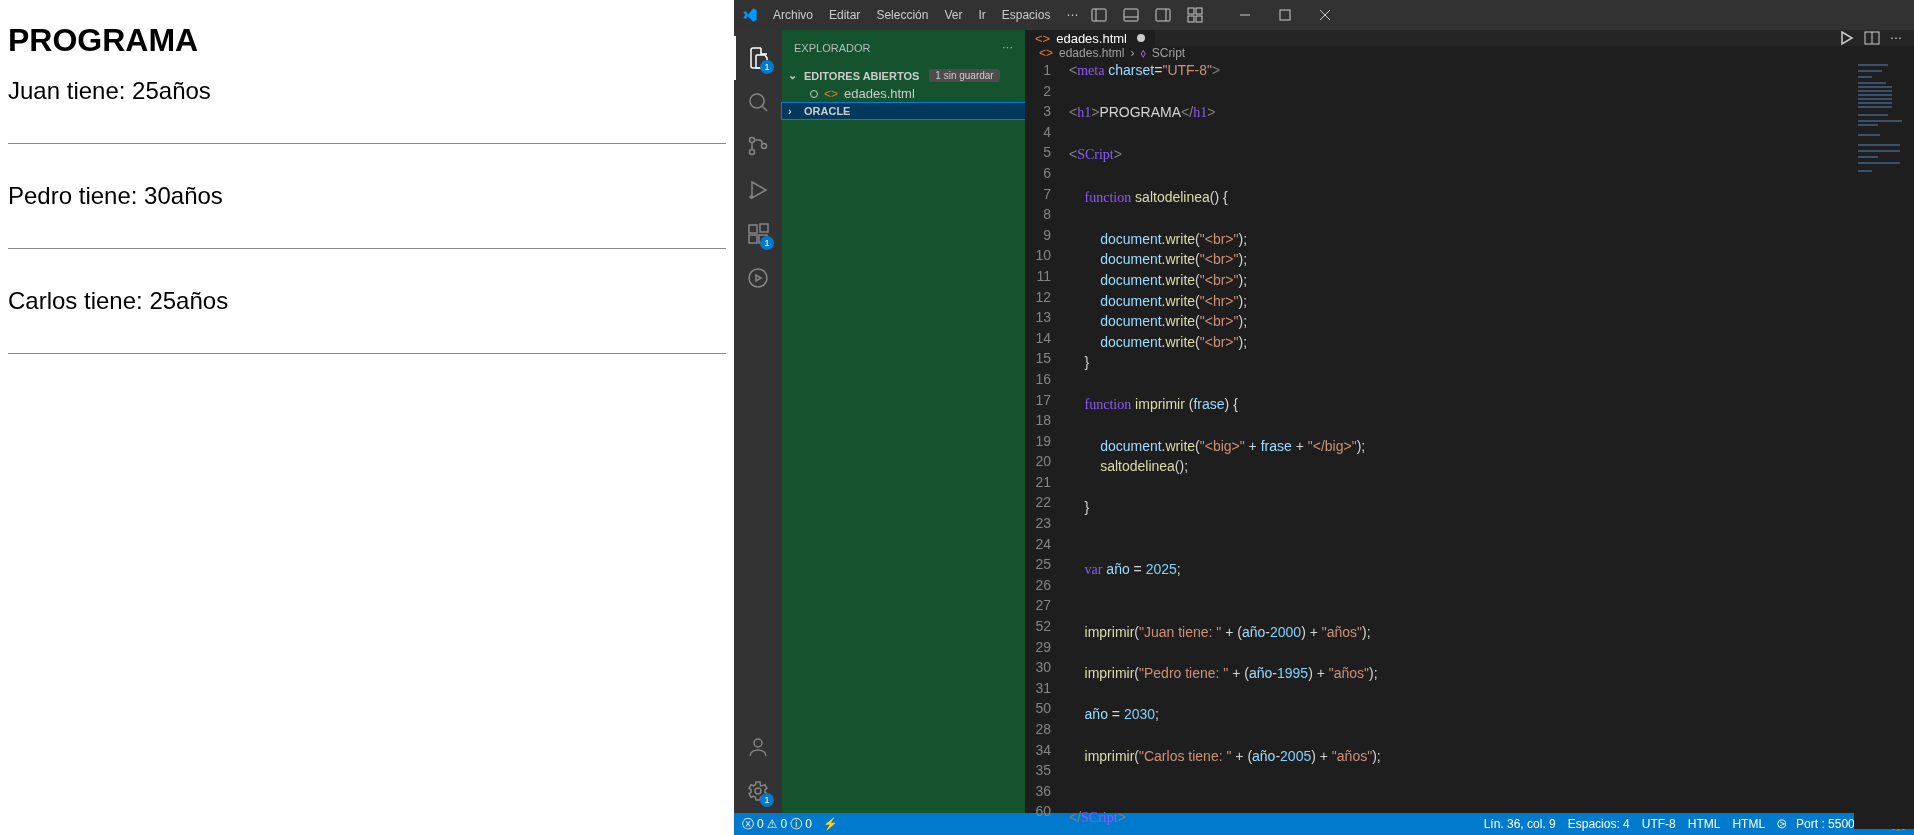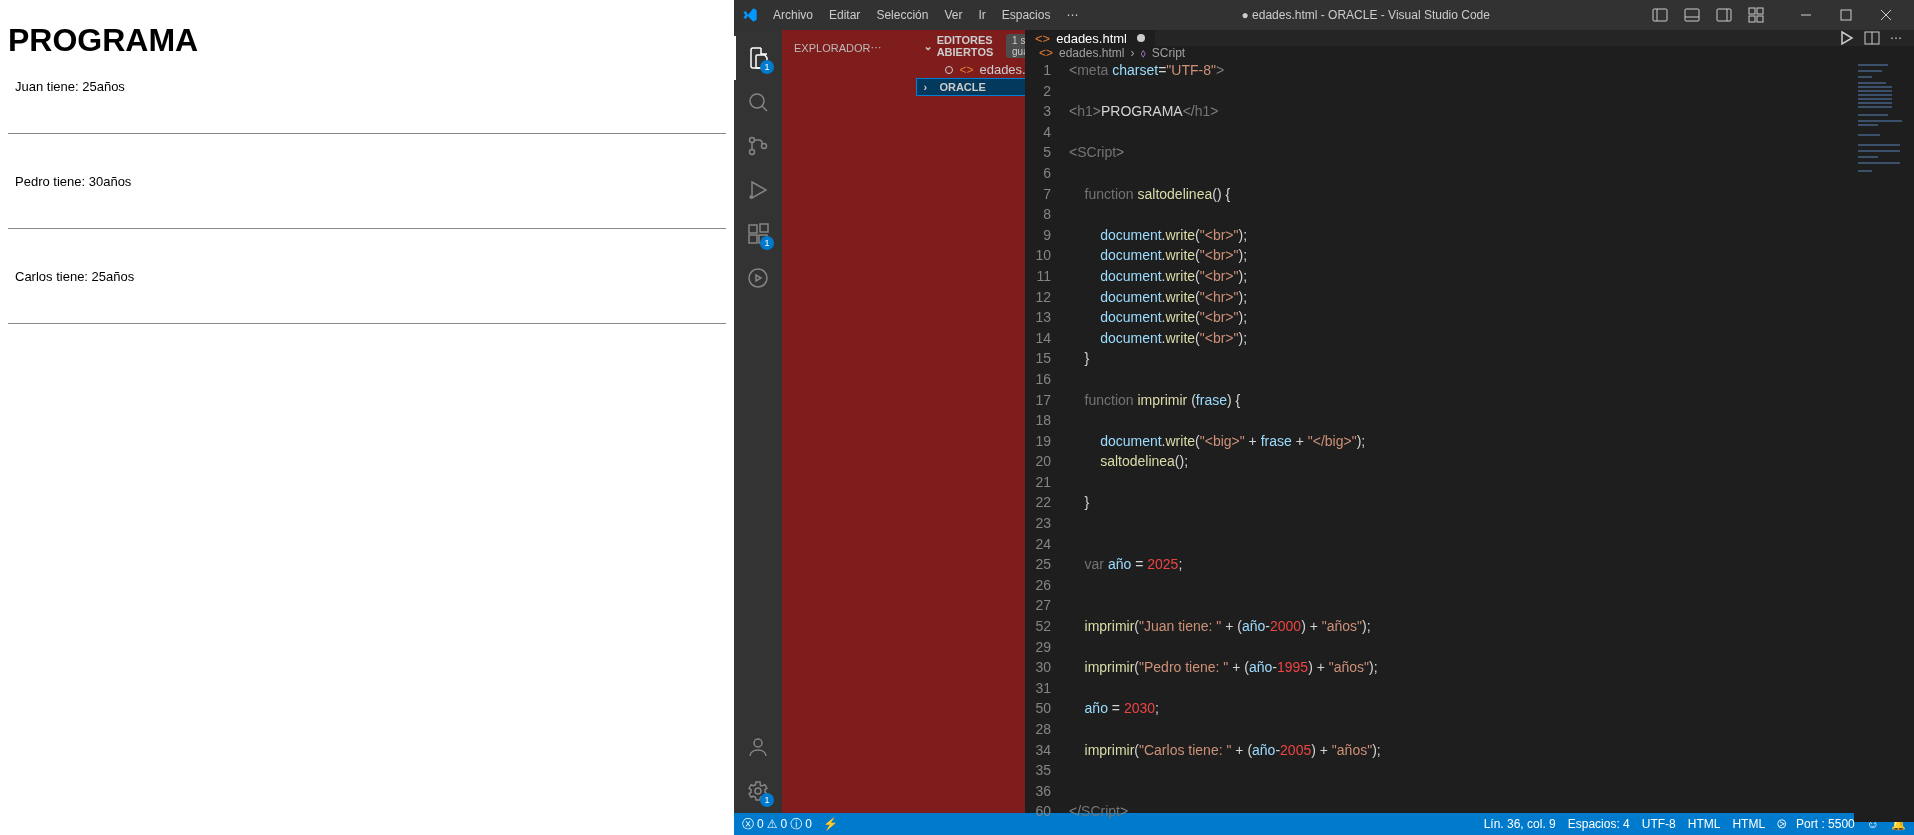--- a/index.html
+++ b/index.html
@@ -1,38 +1,38 @@
 <!DOCTYPE html>
 <html><head>
 <meta charset="utf-8">
 <style>
 * { margin:0; padding:0; box-sizing:border-box; font-family:"Segoe UI",sans-serif; }
 body { display:flex; width:1914px; height:835px; overflow:hidden; }
 .browser { width:734px; height:100%; background:#fff; padding:8px; font-family:"Times New Roman",serif; color:#000; }
 .browser h1 { font-size:32px; font-weight:bold; margin:14px 0 18px 0; }
-.browser .big { font-size:13px;margin-left:7px; }
+.browser .big { font-size:24px; }
 .browser hr { border:none; border-top:1px solid #888; margin:2px 0; }
 .vscode { flex:1; display:flex; flex-direction:column; background:#1e1e1e; color:#ccc; font-size:12px; }
 .titlebar { height:30px; background:#323233; display:flex; align-items:center; padding:0 8px; color:#ccc; }
 .titlebar .logo { width:16px; height:16px; margin-right:8px; display:flex; align-items:center; justify-content:center; }
 .titlebar .menu { display:flex; gap:2px; }
 .titlebar .menu span { padding:4px 7px; cursor:default; font-size:12px; }
 .titlebar .ellipsis { padding:4px 8px; }
 .titlebar .title { flex:1; text-align:center; font-size:12px; color:#ccc; }
 .titlebar .wincontrols { display:flex; gap:0; align-items:center; }
 .titlebar .layout-icons { display:flex; gap:4px; margin-right:16px; }
 .titlebar .layout-icons span, .titlebar .wincontrols span { width:28px; height:28px; display:flex; align-items:center; justify-content:center; }
 .titlebar .wincontrols span { width:40px; }
 .vsc-body { flex:1; display:flex; min-height:0; }
 .activitybar { width:48px; background:#333333; display:flex; flex-direction:column; align-items:center; padding-top:6px; }
 .activitybar .aicon { width:48px; height:44px; display:flex; align-items:center; justify-content:center; position:relative; color:#858585; }
 .activitybar .aicon.active { color:#fff; border-left:2px solid #fff; }
 .activitybar .aicon .badge { position:absolute; bottom:6px; right:8px; background:#007acc; color:#fff; border-radius:50%; font-size:9px; width:14px; height:14px; display:flex; align-items:center; justify-content:center; }
 .activitybar .spacer { flex:1; }
-.sidebar { width:243px; background:#7f1d1d; display:flex; flex-direction:row;gap:24px; }
+.sidebar { width:243px; background:#14532d; display:flex; flex-direction:column; }
 .sidebar-header { height:35px; display:flex; align-items:center; padding:0 12px; color:#bbb; font-size:11px; justify-content:space-between; }
 .sidebar-section { padding:2px 0; }
 .sec-hdr { display:flex; align-items:center; padding:2px 6px; font-size:11px; font-weight:bold; color:#ccc; cursor:default; gap:4px;}
 .sec-hdr .chev { width:12px; display:inline-block; }
 .sec-hdr .badge-pill { background:#4d4d4d; color:#ccc; font-size:10px; padding:1px 6px; border-radius:3px; margin-left:6px; font-weight:normal; }
 .file-item { display:flex; align-items:center; padding:2px 6px 2px 28px; font-size:13px; color:#ccc; gap:6px; }
 .file-item .dot { width:8px; height:8px; border:1px solid #ccc; border-radius:50%; }
 .file-item .ficon { color:#e37933; font-size:12px; }
 .sec-hdr.selected { background:#04395e; outline:1px solid #007fd4; }
 .editor { flex:1; display:flex; flex-direction:column; background:#1e1e1e; min-width:0; }
@@ -42,21 +42,21 @@
 .tab .dot { width:8px; height:8px; background:#ccc; border-radius:50%; margin-left:4px;}
 .tabs .tabspace { flex:1; }
 .tabs .tabactions { display:flex; align-items:center; gap:10px; padding:0 12px; color:#ccc; }
 .breadcrumb { height:22px; display:flex; align-items:center; padding:0 14px; font-size:12px; color:#a0a0a0; gap:6px; }
 .breadcrumb .ficon { color:#e37933; }
 .code-area { flex:1; display:flex; font-family:Consolas,monospace; font-size:14px; line-height:20.6px; position:relative; }
 .gutter { width:44px; text-align:right; color:#858585; padding-right:18px; user-select:none; }
 .code { flex:1; white-space:pre; color:#d4d4d4; overflow:hidden; }
 .minimap { width:60px; background:#1e1e1e; border-left:0px; position:relative;}
 .minimap .mm { position:absolute; left:4px; height:2px; background:#3a506b; }
-.t-gray{color:#808080;} .t-blue{color:#737373;} .t-lblue{color:#9cdcfe;} .t-yellow{color:#dcdcaa;} .t-orange{color:#ce9178;} .t-green{color:#ef4444;} .t-white{color:#d4d4d4;}
+.t-gray{color:#808080;} .t-blue{color:#8b5cf6;font-family:Liberation Serif, serif;} .t-lblue{color:#9cdcfe;} .t-yellow{color:#dcdcaa;} .t-orange{color:#ce9178;} .t-green{color:#7dd3fc;} .t-white{color:#d4d4d4;}
 .statusbar { height:22px; background:#007acc; color:#fff; display:flex; align-items:center; font-size:12px; padding:0 8px; justify-content:space-between; }
 .statusbar .left, .statusbar .right { display:flex; gap:12px; align-items:center; }
 .statusbar .item { display:flex; align-items:center; gap:3px; }
 svg { display:block; }
 </style>
 </head>
 <body>
 
 <div class="browser">
   <h1>PROGRAMA</h1>
@@ -74,21 +74,20 @@
     </span>
     <div class="menu">
       <span>Archivo</span>
       <span>Editar</span>
       <span>Selección</span>
       <span>Ver</span>
       <span>Ir</span>
       <span>Espacios</span>
       <span class="ellipsis">⋯</span>
     </div>
-    <div class="title">● edades.html - ORACLE - Visual Studio Code</div>
     <div class="layout-icons">
       <span>
           <svg width="16" height="16" viewBox="0 0 16 16" fill="none" stroke="#ccc">
             <rect x="1" y="2" width="14" height="12" rx="1"></rect>
             <line x1="5" y1="2" x2="5" y2="14"></line>
           </svg>
         </span>
       <span>
           <svg width="16" height="16" viewBox="0 0 16 16" fill="none" stroke="#ccc">
             <rect x="1" y="2" width="14" height="12" rx="1"></rect>

